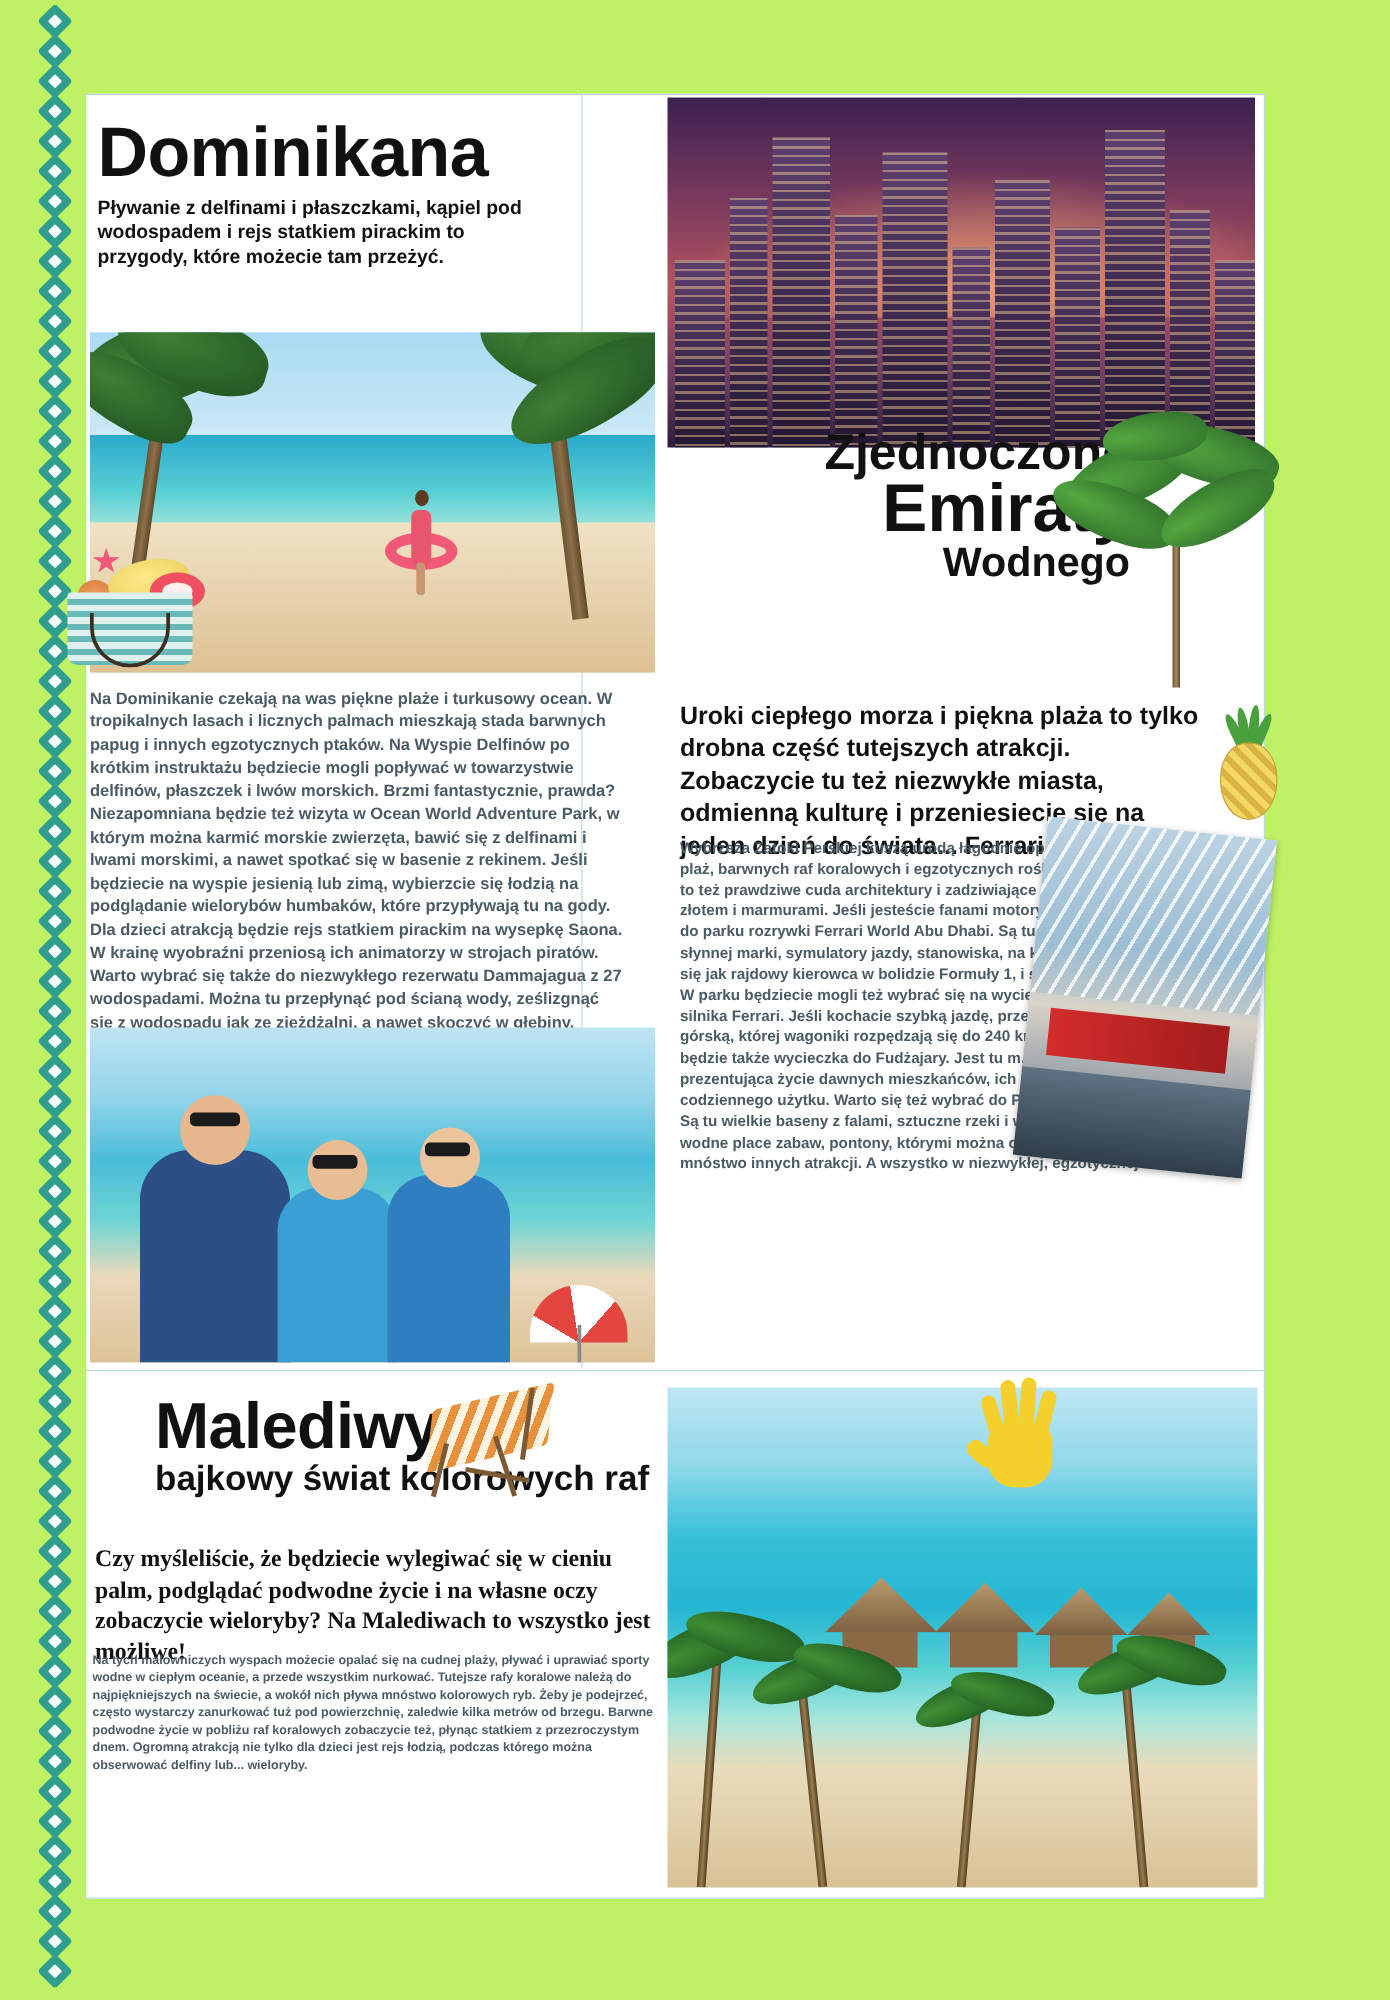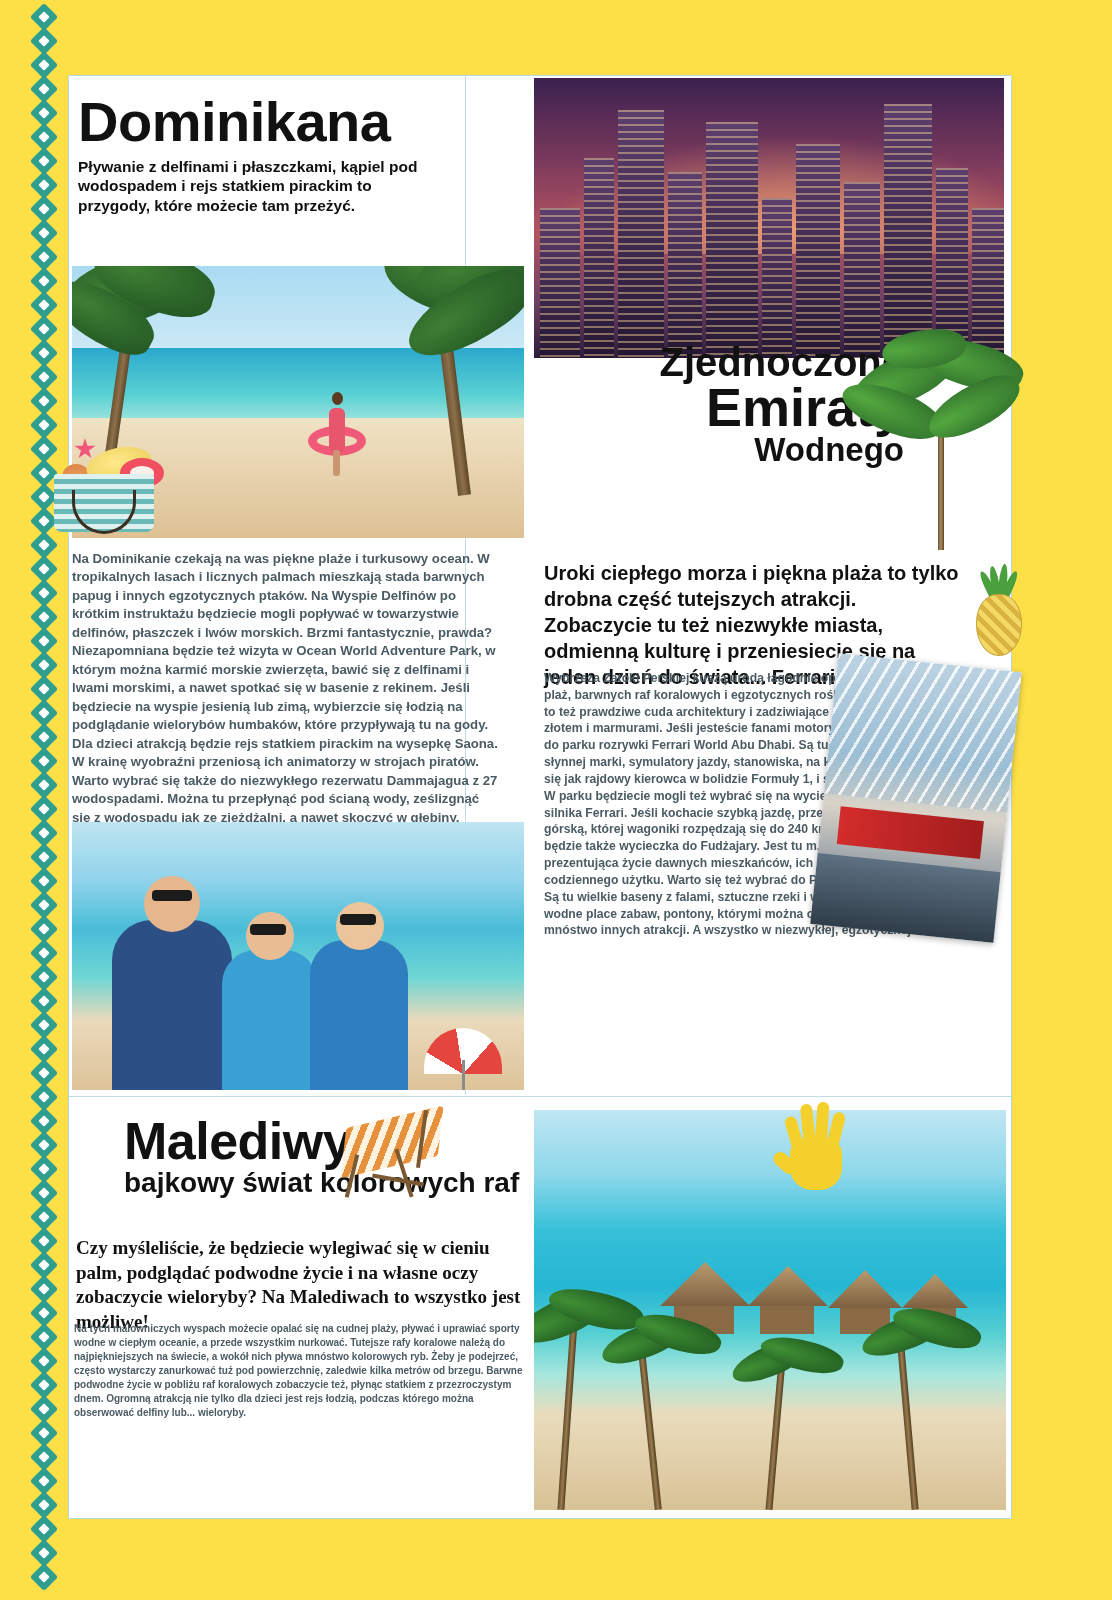--- a/index.html
+++ b/index.html
@@ -2,21 +2,21 @@
 <html><head>
 <meta charset="utf-8">
 <style>
   * { box-sizing: border-box; margin: 0; padding: 0; }
   html, body {
     width: 1112px; height: 1600px;
     background: #ffffff;
     font-family: "Liberation Sans", sans-serif;
     overflow: hidden;
   }
-  .page { position: relative; width: 1112px; height: 1600px; background:#fde047; }
+  .page { position: relative; width: 1112px; height: 1600px; background:#bef264; }
 
   
   .left-chain {
     position: absolute; left: 24px; top: 0; width: 40px; height: 1600px;
     display: flex; flex-direction: column; align-items: center;
     justify-content: flex-start; gap: 2px; padding-top: 6px;
   }
   .chain-bead { width: 22px; height: 22px; position: relative; flex: 0 0 auto; }
   .chain-bead::before {
     content:""; position:absolute; inset:1px;

